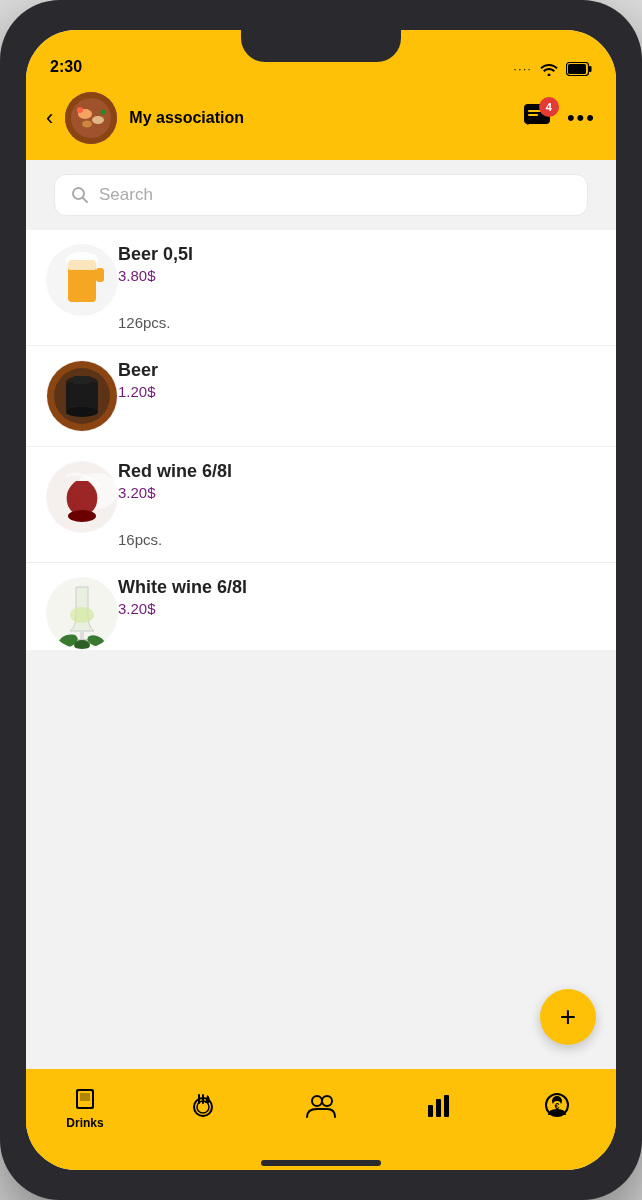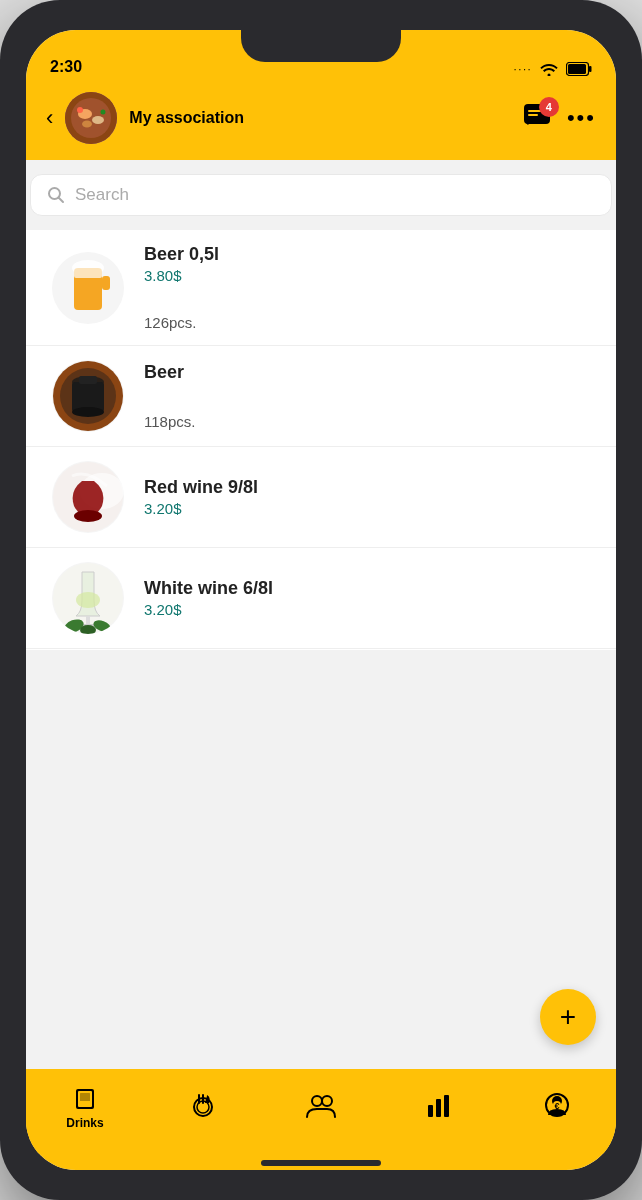--- a/index.html
+++ b/index.html
@@ -140,21 +140,21 @@
 
     .more-icon {
       font-size: 22px;
       color: #000;
       letter-spacing: 2px;
     }
 
     
     .search-container {
       background: #f2f2f2;
-      padding: 14px 4px;
+      padding: 14px 28px;
     }
 
     .search-box {
       background: #fff;
       border-radius: 12px;
       display: flex;
       align-items: center;
       padding: 10px 16px;
       gap: 10px;
       border: 1px solid #e8e8e8;
@@ -167,24 +167,24 @@
 
     
     .items-list {
       background: #fff;
       flex: 1;
       overflow-y: auto;
     }
 
     .item-row {
       display: flex;
-      align-items: center;
-      padding: 14px 26px;
+      align-items: flex-start;
+      padding: 14px 20px;
       border-bottom: 1px solid #eee;
-      gap: 20px;
+      gap: 0;
       cursor: pointer;
     }
 
     .item-image {
       width: 72px;
       height: 72px;
       border-radius: 50%;
       overflow: hidden;
       flex-shrink: 0;
       background: #f5f5f5;
@@ -199,21 +199,21 @@
 
     .item-name {
       font-size: 18px;
       font-weight: 600;
       color: #222;
       margin-bottom: 2px;
     }
 
     .item-price {
       font-size: 15px;
-      color: #0f766e;
+      color: #701a75;
       margin-bottom: 1px;
     }
 
     .item-qty {
       font-size: 15px;
       color: #555;
       margin-top: 30px;
     }
 
     
@@ -379,38 +379,39 @@
               <circle cx="36" cy="36" r="35" fill="#8B4513"></circle>
               <circle cx="36" cy="36" r="28" fill="#5C3317"></circle>
               <ellipse cx="36" cy="22" rx="16" ry="6" fill="#1a1a1a" opacity="0.8"></ellipse>
               <rect x="20" y="22" width="32" height="30" rx="3" fill="#1a1a1a"></rect>
               <ellipse cx="36" cy="52" rx="16" ry="5" fill="#111"></ellipse>
               <rect x="27" y="16" width="18" height="8" rx="2" fill="#222"></rect>
             </svg>
           </div>
           <div class="item-info">
             <div class="item-name">Beer</div>
-            <div class="item-qty">118pcs.</div>
+            <div class="item-price">1.20$</div>
           </div>
         </div>
 
         <div class="item-row">
           <div class="item-image">
             <svg width="72" height="72" viewBox="0 0 72 72" xmlns="http://www.w3.org/2000/svg">
               <circle cx="36" cy="36" r="35" fill="#f5f0ee"></circle>
               <ellipse cx="50" cy="30" rx="22" ry="18" fill="#fff" opacity="0.6"></ellipse>
 
               <path d="M42 20 Q55 30 50 45 Q45 55 36 55 Q27 55 22 45 Q17 30 30 20 Z" fill="#8B0000" opacity="0.85"></path>
               <ellipse cx="36" cy="55" rx="14" ry="6" fill="#6B0000"></ellipse>
               <path d="M20 15 Q35 8 55 25" stroke="#fff" stroke-width="3" fill="none" opacity="0.5"></path>
             </svg>
           </div>
           <div class="item-info">
-            <div class="item-name">Red wine 9/8l</div>
+            <div class="item-name">Red wine 6/8l</div>
             <div class="item-price">3.20$</div>
+            <div class="item-qty">16pcs.</div>
           </div>
         </div>
 
         <div class="item-row">
           <div class="item-image">
             <svg width="72" height="72" viewBox="0 0 72 72" xmlns="http://www.w3.org/2000/svg">
               <circle cx="36" cy="36" r="35" fill="#f5f5f0"></circle>
 
               <path d="M30 10 L30 38 Q30 50 24 54 L48 54 Q42 50 42 38 L42 10 Z" fill="#e8f0e0" stroke="#ccc" stroke-width="1"></path>
               <ellipse cx="36" cy="38" rx="12" ry="8" fill="#d4e8a0" opacity="0.7"></ellipse>

